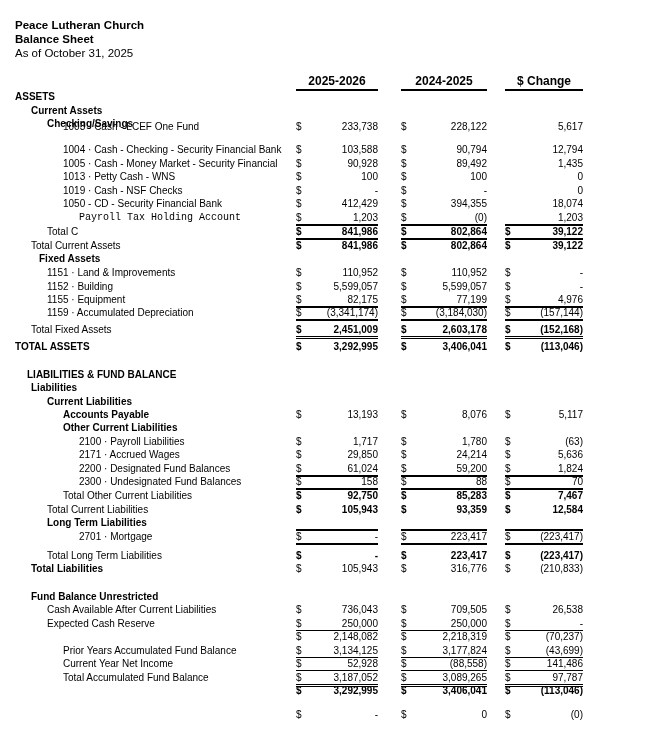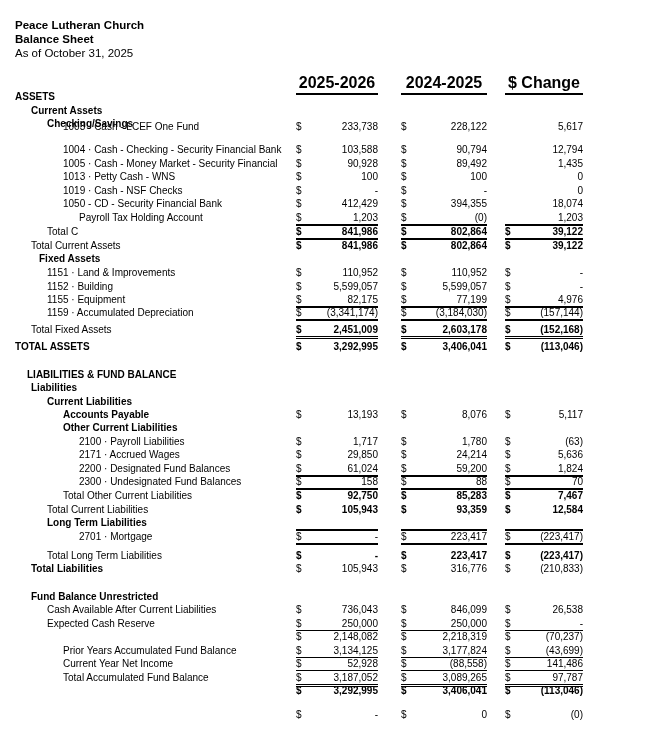--- a/index.html
+++ b/index.html
@@ -3,21 +3,21 @@
 <meta charset="utf-8">
 <style>
   html, body { margin: 0; padding: 0; background: #ffffff; }
   body {
     width: 645px; height: 745px; position: relative; overflow: hidden;
     font-family: "Liberation Sans", sans-serif; font-size: 10px; color: #000;
   }
   .hdr { position: absolute; left: 15px; font-size: 11.5px; line-height: 14px; }
   .hdr.b { font-weight: bold; }
   .colhead {
-    position: absolute; top: 74px; font-weight: bold; font-size: 16px; text-align: center;
+    position: absolute; top: 74px; font-weight: bold; font-size: 12px; text-align: center;
     border-bottom: 2px solid #000; padding-bottom: 1px;
   }
   .row { position: absolute; left: 0; width: 645px; height: 13px; line-height: 13px; }
   .lbl { position: absolute; white-space: nowrap; }
   .lbl.b { font-weight: bold; }
   .cell { position: absolute; height: 13px; }
   .cell .dl { position: absolute; left: 0; }
   .cell .v { position: absolute; right: 0; }
   .cell.b { font-weight: bold; }
   .c1 { left: 296px; width: 82px; }
@@ -128,21 +128,21 @@
       </div>
       <div class="cell c2">
         <span class="dl">$</span>
         <span class="v">394,355</span>
       </div>
       <div class="cell c3">
         <span class="v">18,074</span>
       </div>
     </div>
     <div class="row" style="top: 211px;">
-      <span class="lbl" style="left: 79px;">Payroll Tax Holding Account</span>
+      <span class="lbl" style="left: 79px; font-family: Liberation Mono, monospace;">Payroll Tax Holding Account</span>
       <div class="cell c1">
         <span class="dl">$</span>
         <span class="v">1,203</span>
       </div>
       <div class="cell c2">
         <span class="dl">$</span>
         <span class="v">(0)</span>
       </div>
       <div class="cell c3">
         <span class="v">1,203</span>
@@ -440,21 +440,21 @@
       <span class="lbl b" style="left: 31px;">Fund Balance Unrestricted</span>
     </div>
     <div class="row" style="top: 603px;">
       <span class="lbl" style="left: 47px;">Cash Available After Current Liabilities</span>
       <div class="cell c1">
         <span class="dl">$</span>
         <span class="v">736,043</span>
       </div>
       <div class="cell c2">
         <span class="dl">$</span>
-        <span class="v">846,099</span>
+        <span class="v">709,505</span>
       </div>
       <div class="cell c3">
         <span class="dl">$</span>
         <span class="v">26,538</span>
       </div>
     </div>
     <div class="row" style="top: 617px;">
       <span class="lbl" style="left: 47px;">Expected Cash Reserve</span>
       <div class="cell c1">
         <span class="dl">$</span>

